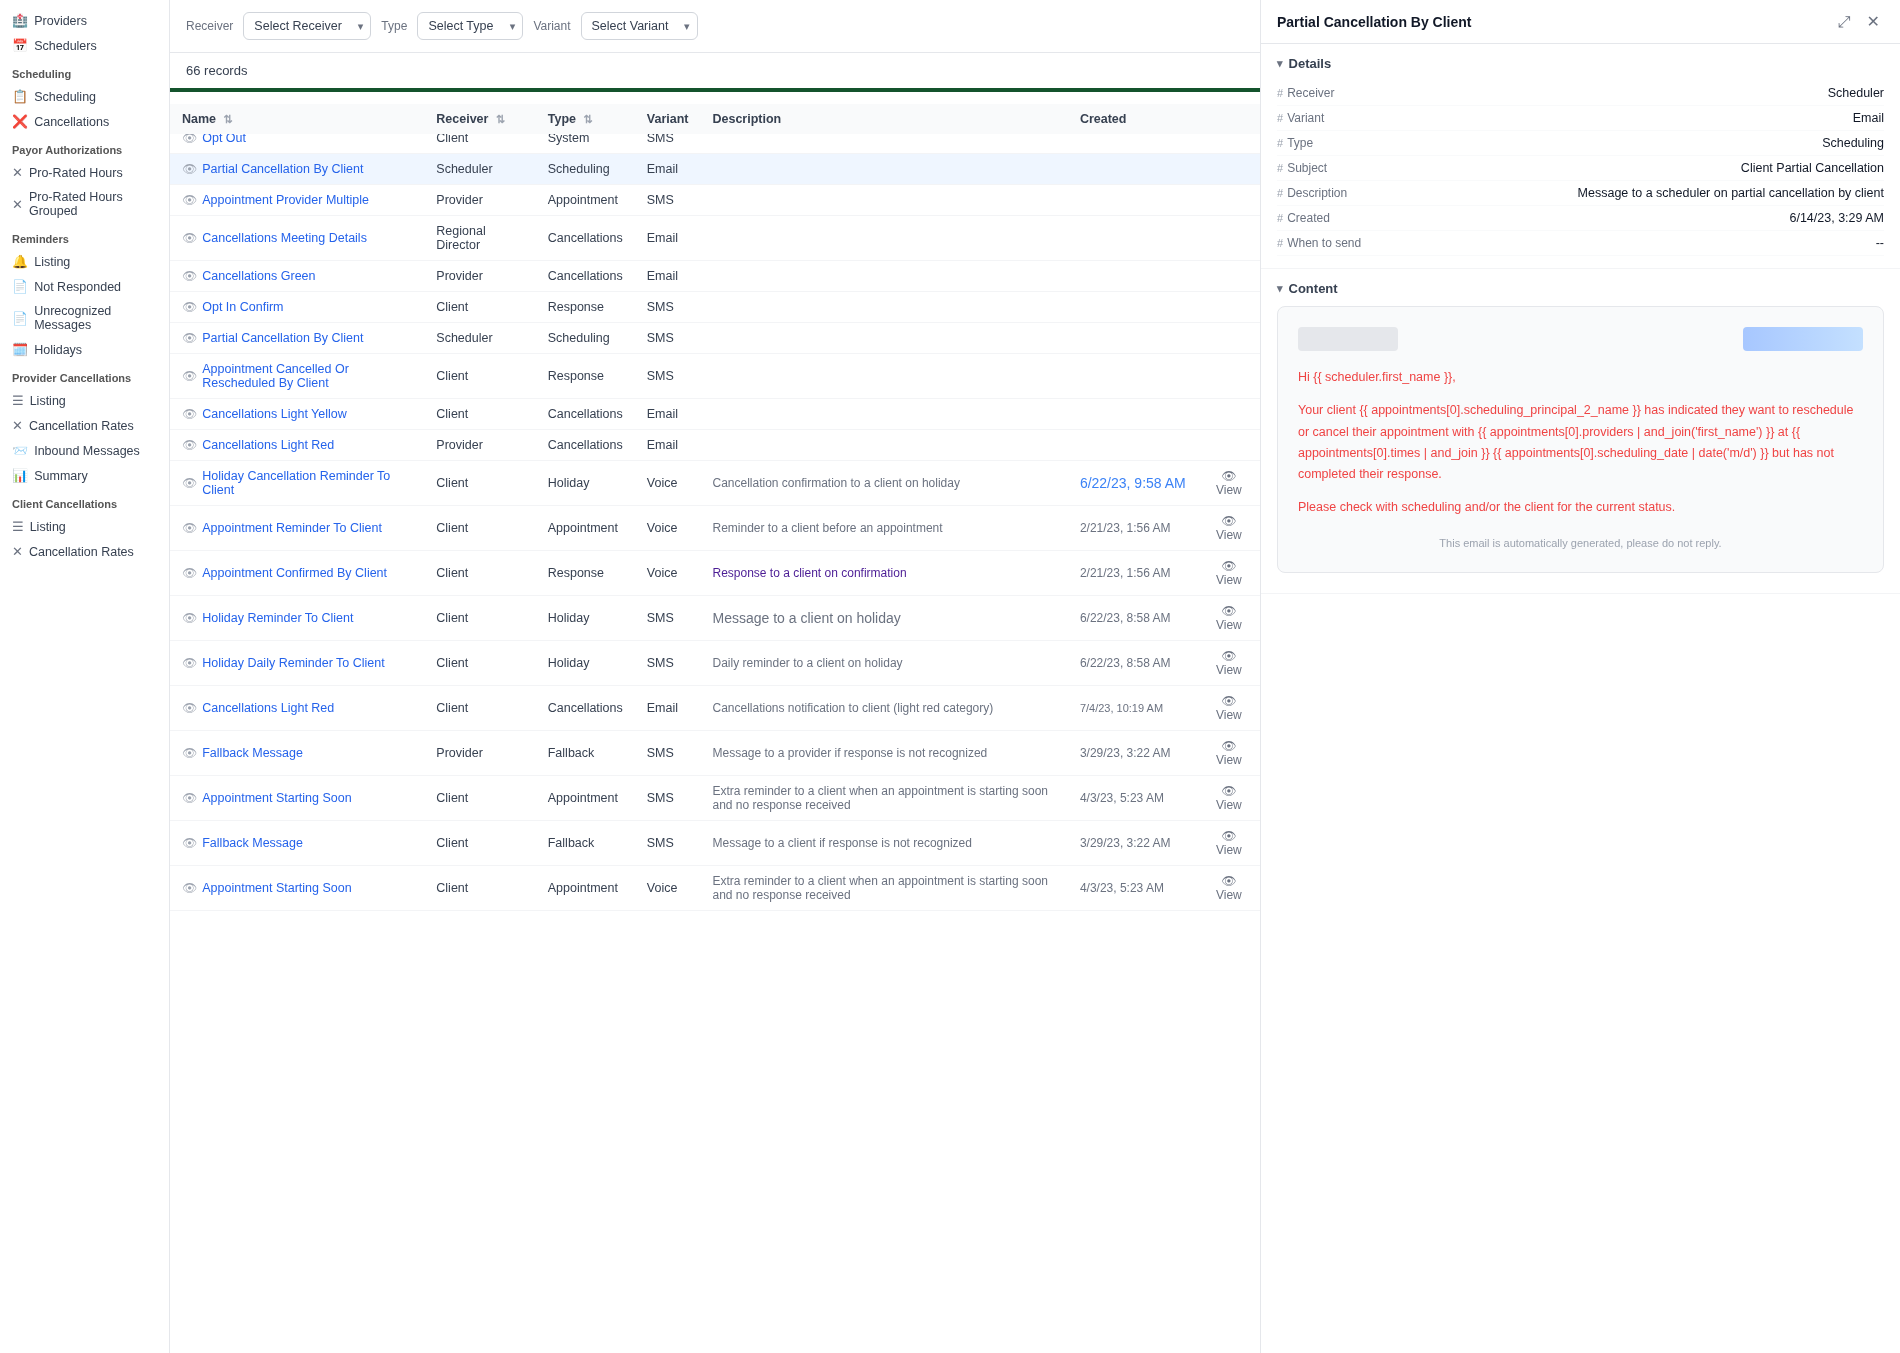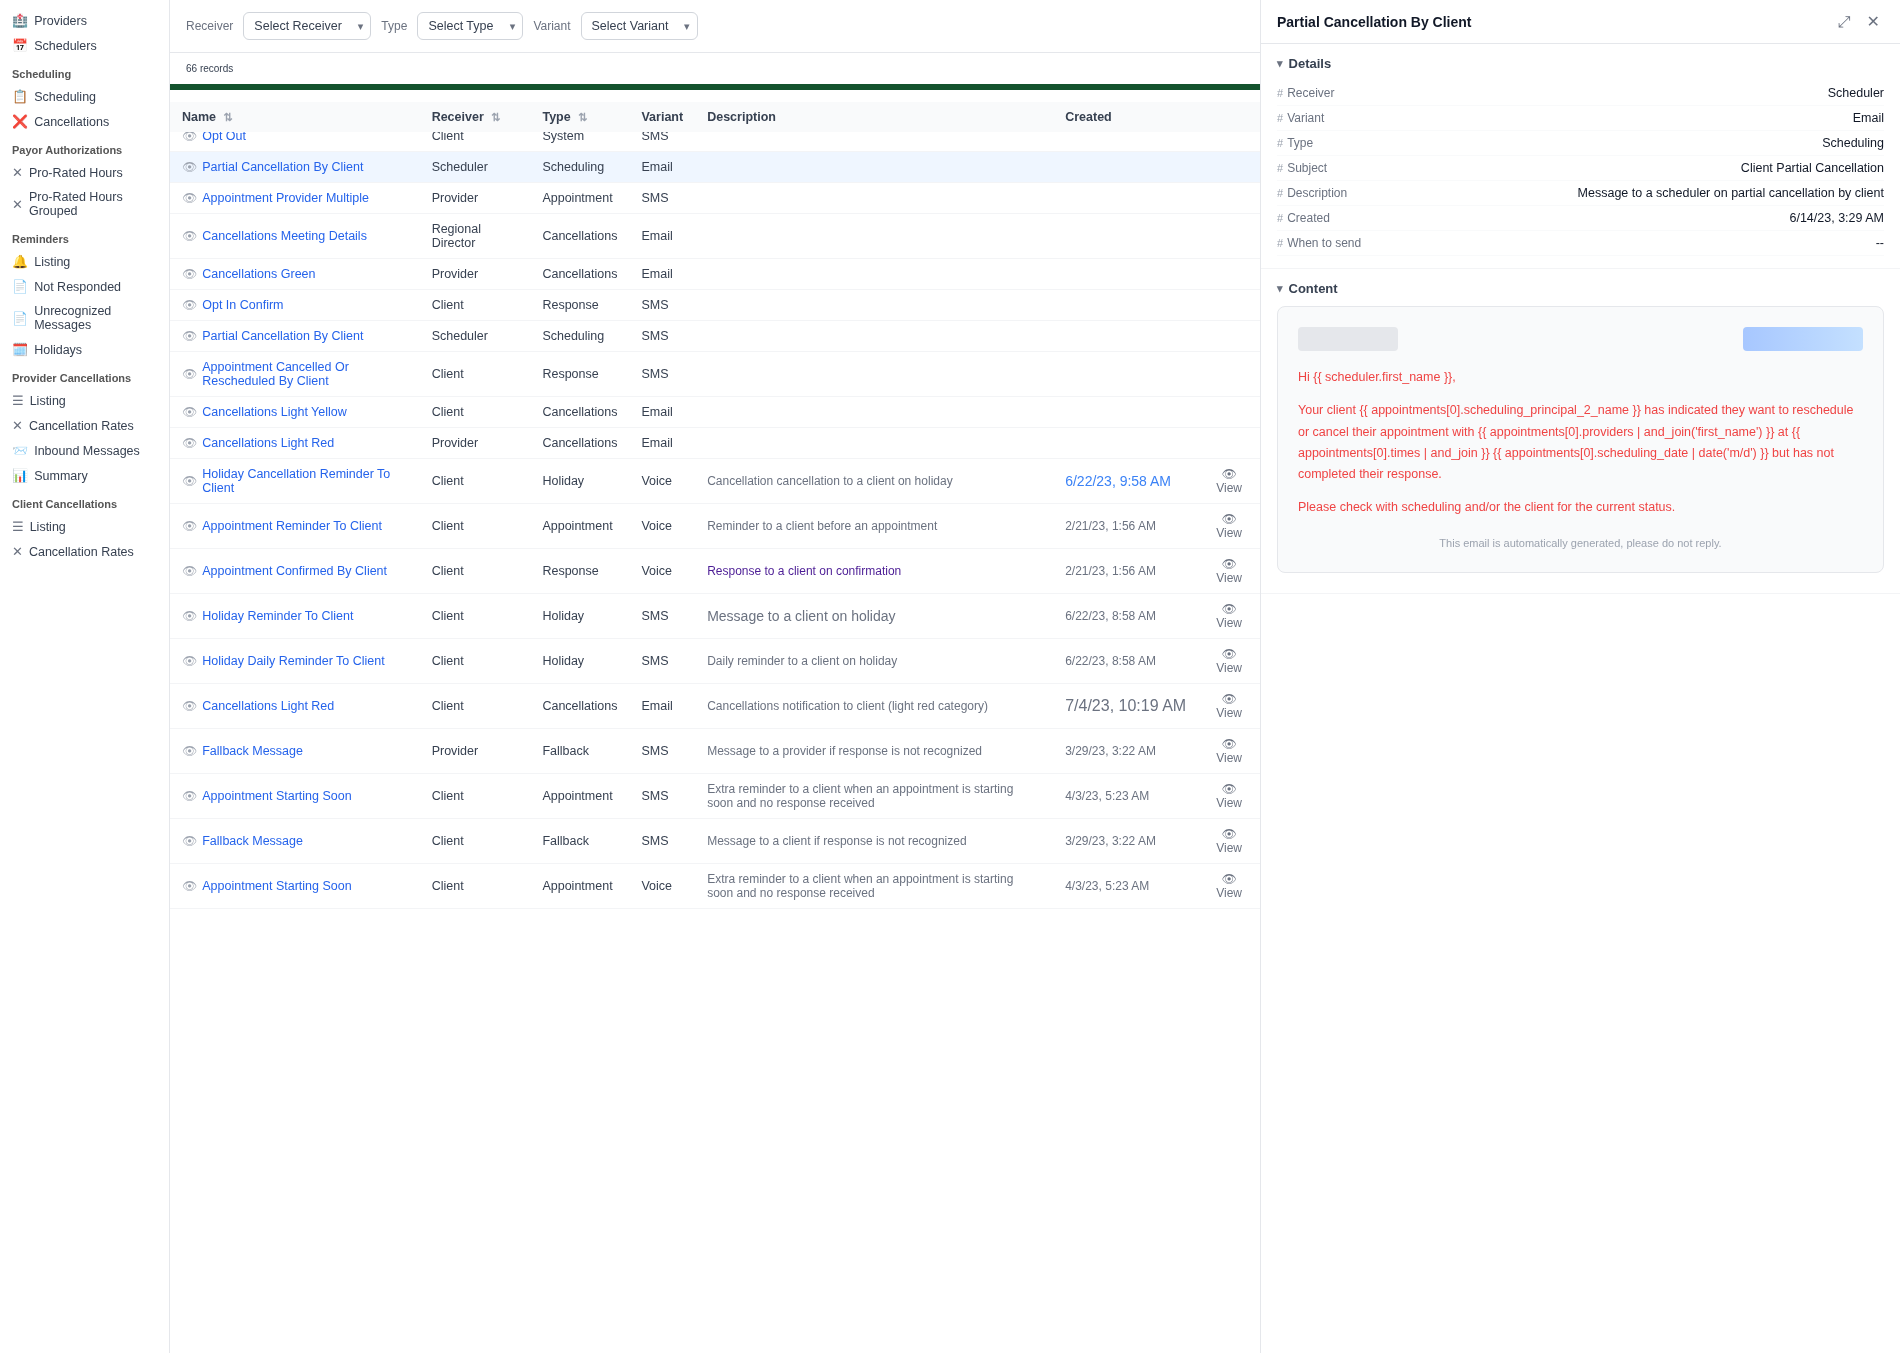--- a/index.html
+++ b/index.html
@@ -15,21 +15,21 @@
     .main { flex: 1; display: flex; flex-direction: column; overflow: hidden; background: #fff; }
 
     
     .filters-row { display: flex; align-items: center; gap: 10px; padding: 12px 16px; border-bottom: 1px solid #e5e7eb; background: #fff; }
     .filter-label { font-size: 12px; color: #6b7280; }
     .filter-select { border: 1px solid #d1d5db; border-radius: 6px; padding: 6px 28px 6px 10px; font-size: 12.5px; color: #374151; background: #fff; appearance: none; cursor: pointer; position: relative; }
     .select-wrapper { position: relative; display: inline-block; }
     .select-wrapper::after { content: '▾'; position: absolute; right: 8px; top: 50%; transform: translateY(-50%); pointer-events: none; color: #6b7280; font-size: 11px; }
 
     
-    .records-info { padding: 10px 16px; font-size: 10px; color: #374151; font-weight: 500; border-bottom: 6px solid #14532d; }
+    .records-info { padding: 10px 16px; font-size: 13px; color: #374151; font-weight: 500; border-bottom: 4px solid #14532d; }
 
     
     .table-container { flex: 1; overflow-y: auto; }
     table { width: 100%; border-collapse: collapse; font-size: 12.5px; }
     thead th { background: #f9fafb; border-bottom: 1px solid #e5e7eb; padding: 8px 12px; text-align: left; font-weight: 600; color: #374151; white-space: nowrap; position: sticky; top: 12px; }
     thead th .sort-icon { margin-left: 4px; color: #9ca3af; font-size: 11px; }
     tbody tr { border-bottom: 1px solid #f3f4f6; }
     tbody tr.highlighted { background: #eff6ff; }
     td { padding: 8px 12px; color: #374151; }
     td a, .link-cell { color: #2563eb; text-decoration: none; cursor: pointer; display: flex; align-items: center; gap: 5px; }
@@ -324,21 +324,21 @@
           <tr>
             <td>
               <div class="link-cell">
                 <span class="eye-icon">👁</span>
                 <a href="#">Holiday Cancellation Reminder To Client</a>
               </div>
             </td>
             <td>Client</td>
             <td>Holiday</td>
             <td>Voice</td>
-            <td style="color: rgb(107, 114, 128); font-size: 12px;">Cancellation cancellation to a client on holiday</td>
+            <td style="color: rgb(107, 114, 128); font-size: 12px;">Cancellation confirmation to a client on holiday</td>
             <td style="color: #3b82f6; font-size: 14px; white-space: nowrap;">6/22/23, 9:58 AM</td>
             <td>
               <span class="view-link">👁 View</span>
             </td>
           </tr>
           <tr>
             <td>
               <div class="link-cell">
                 <span class="eye-icon">👁</span>
                 <a href="#">Appointment Reminder To Client</a>
@@ -405,21 +405,21 @@
             <td>
               <div class="link-cell">
                 <span class="eye-icon">👁</span>
                 <a href="#">Cancellations Light Red</a>
               </div>
             </td>
             <td>Client</td>
             <td>Cancellations</td>
             <td>Email</td>
             <td style="color: rgb(107, 114, 128); font-size: 12px;">Cancellations notification to client (light red category)</td>
-            <td style="color: rgb(107, 114, 128); font-size: 16px; white-space: nowrap;">7/4/23, 10:19 AM</td>
+            <td style="color: rgb(107, 114, 128); font-size: 11px; white-space: nowrap;">7/4/23, 10:19 AM</td>
             <td>
               <span class="view-link">👁 View</span>
             </td>
           </tr>
           <tr>
             <td>
               <div class="link-cell">
                 <span class="eye-icon">👁</span>
                 <a href="#">Fallback Message</a>
               </div>

